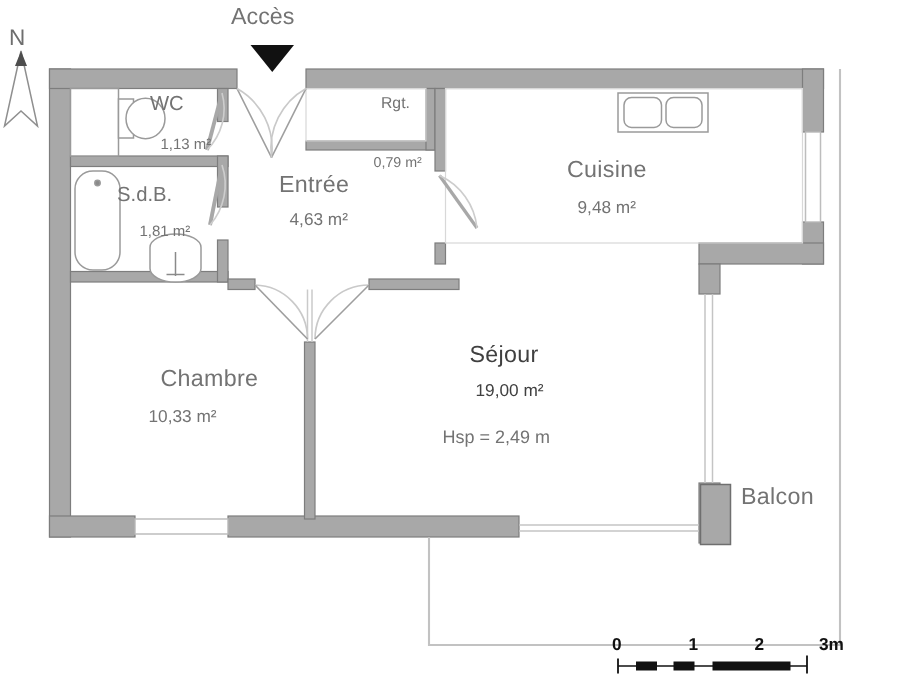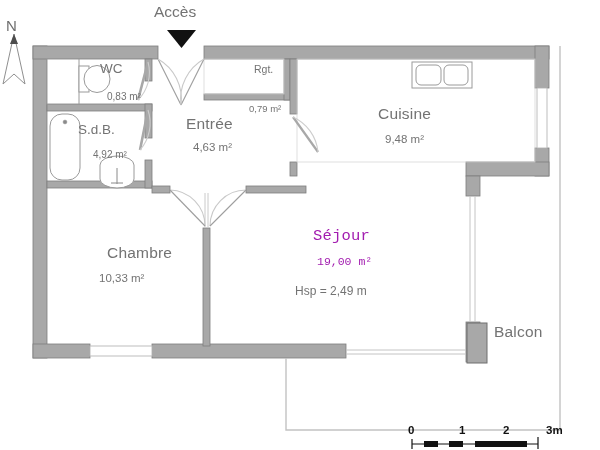--- a/index.html
+++ b/index.html
@@ -37,22 +37,21 @@
     font-size: 11.5px;
   }
   .small-name {
     font-size: 13.5px;
   }
   .small-area {
     font-size: 10px;
     padding-left: 11px;
   }
   .faded {
-    color: #a21caf;
-    font-family: Liberation Mono, monospace;
+    color: #404040;
   }
   .acces-lbl {
     font-size: 15.5px;
   }
   .compass-n {
     font-size: 15px;
     color: #6e6e6e;
   }
   .scale-num {
     font-size: 11.5px;
@@ -195,24 +194,24 @@
       <rect x="475" y="441" width="52" height="6" fill="#111"></rect>
     </g>
 
   </svg>
 
   <div class="lbl compass-n" style="left:6px; top:18px;">N</div>
 
   <div class="lbl acces-lbl" style="left:154px; top:4px;">Accès</div>
 
   <div class="lbl small-name" style="left:100px; top:62px;">WC</div>
-  <div class="lbl small-area" style="left:96px; top:92px;">0,83 m²</div>
+  <div class="lbl small-area" style="left:96px; top:92px;">1,13 m²</div>
 
   <div class="lbl small-name" style="left:78px; top:123px;">S.d.B.</div>
-  <div class="lbl small-area" style="left:82px; top:150px;">4,92 m²</div>
+  <div class="lbl small-area" style="left:82px; top:150px;">1,81 m²</div>
 
   <div class="lbl small-area" style="left:243px; top:64px; font-size:10.5px;">Rgt.</div>
   <div class="lbl small-area" style="left:238px; top:84px; font-size:9.5px;margin-top:20px;">0,79 m²</div>
 
   <div class="lbl room-name" style="left:186px; top:116px;">Entrée</div>
   <div class="lbl room-area" style="left:193px; top:142px;">4,63 m²</div>
 
   <div class="lbl room-name" style="left:378px; top:106px;">Cuisine</div>
   <div class="lbl room-area" style="left:385px; top:134px;">9,48 m²</div>
 

